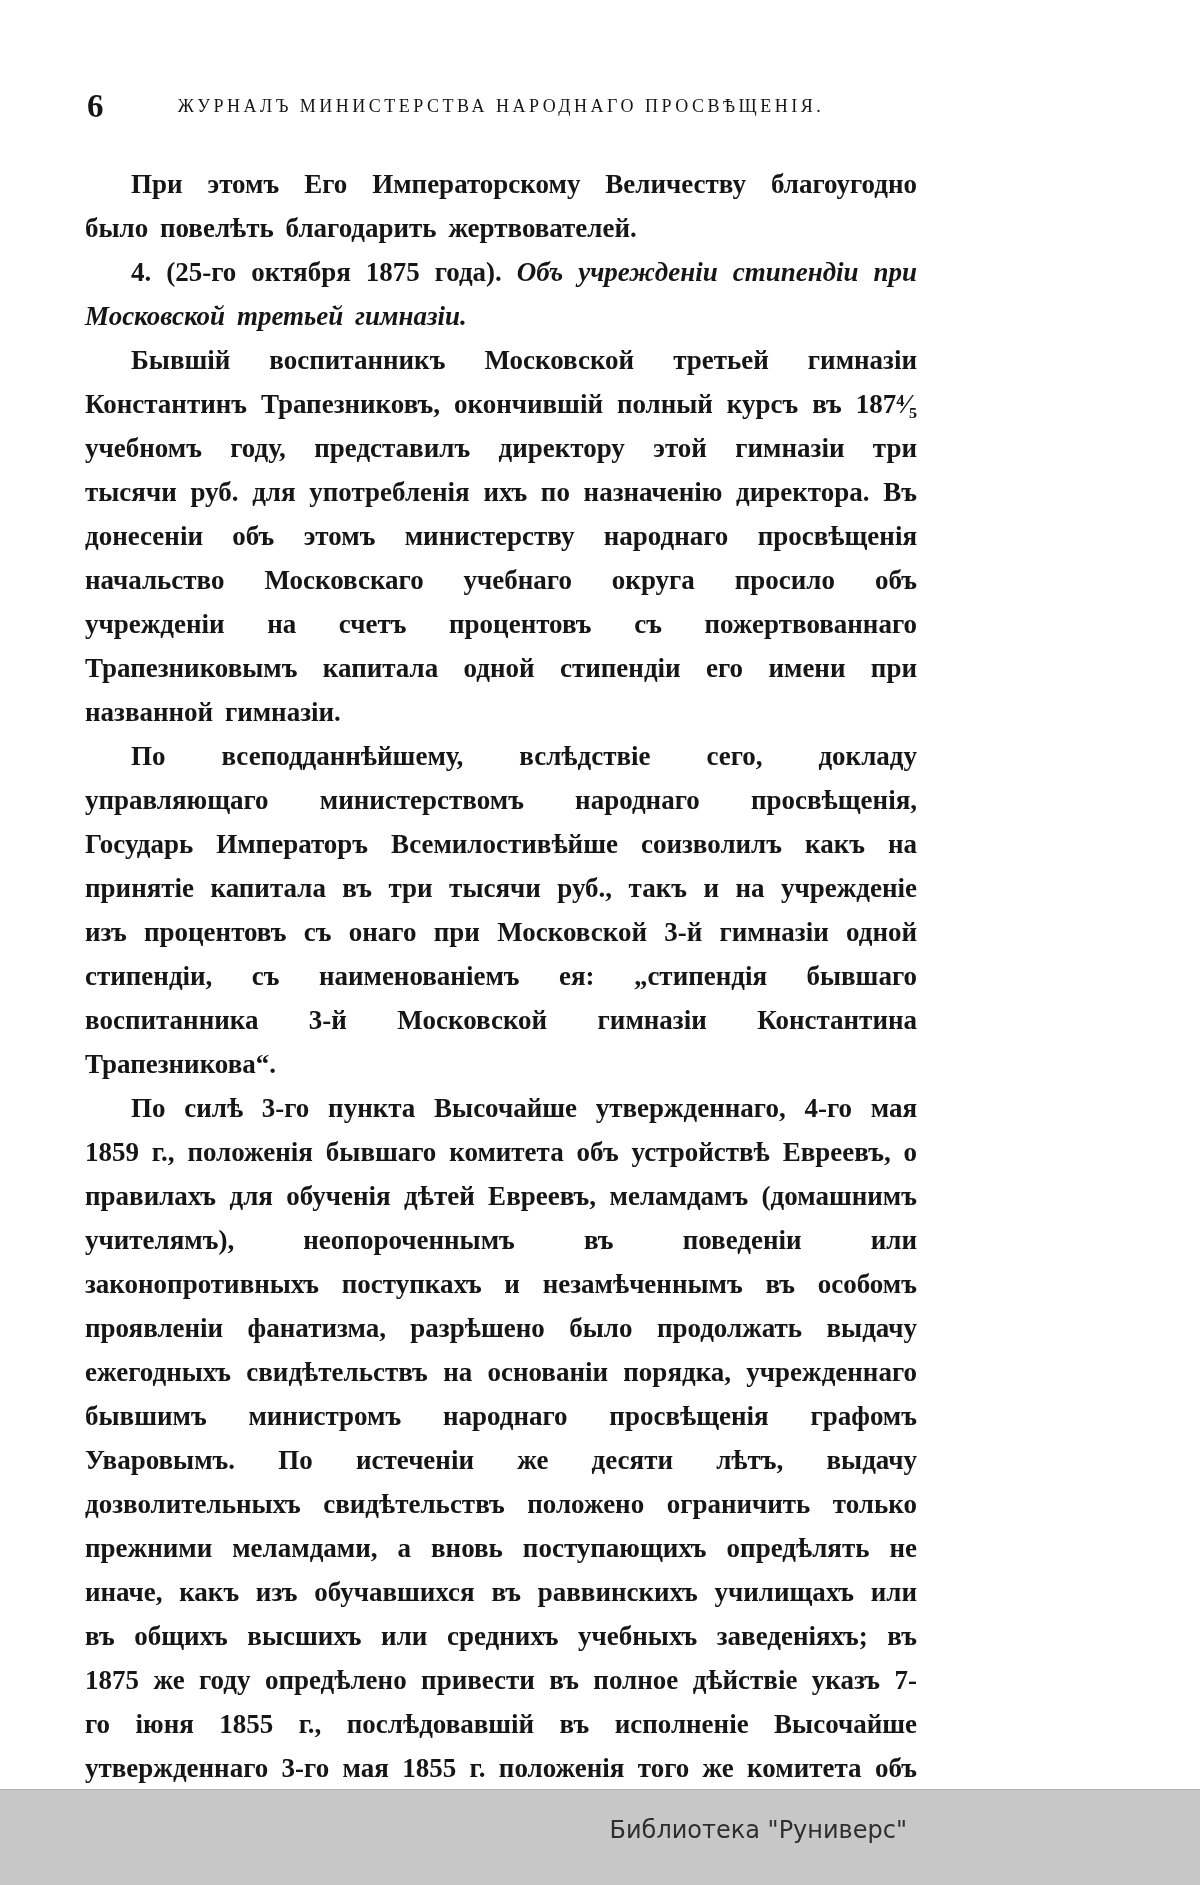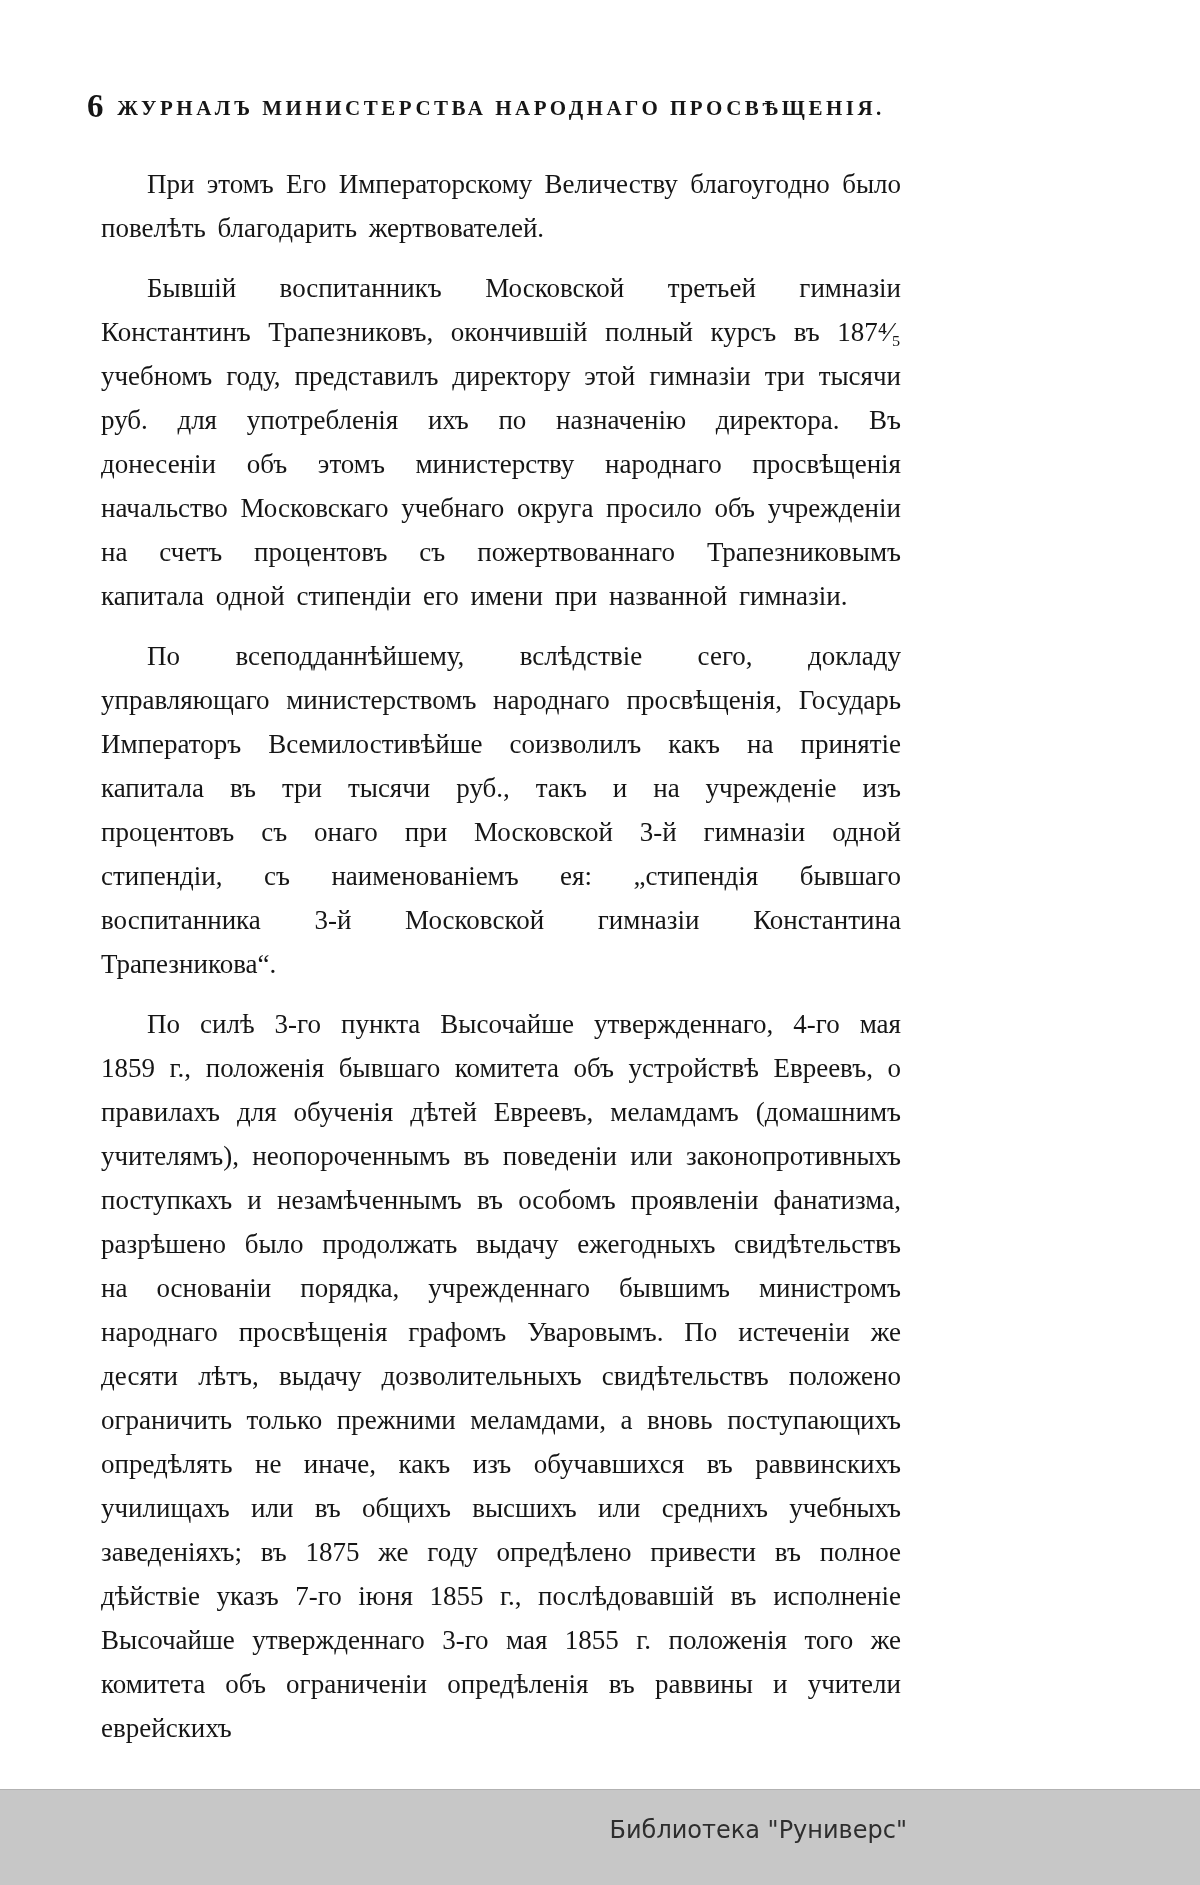--- a/index.html
+++ b/index.html
@@ -27,31 +27,31 @@
   }
   .page-number {
     position: absolute;
     left: 2px;
     top: -4px;
     font-size: 33px;
     font-weight: bold;
   }
   .journal-title {
     display: inline-block;
-    font-size: 21px;
-    font-weight: bold;
+    font-size: 18px;
+    font-weight: normal;
     letter-spacing: 3.5px;
     padding-top: 4px;
     white-space: nowrap;
   }
   p.body-para {
-    margin: 16px;
+    margin: 0;
     font-size: 27px;
     line-height: 44px;
-    font-weight: normal;
+    font-weight: bold;
     text-align: justify;
     text-indent: 46px;
     word-spacing: 5px;
   }
   p.section-heading {
     margin: 0;
     font-size: 27px;
     line-height: 44px;
     font-weight: bold;
     text-align: justify;
@@ -87,20 +87,21 @@
 
 <div class="scan-page">
 
   <div class="header-row">
     <span class="page-number">6</span>
     <span class="journal-title">ЖУРНАЛЪ МИНИСТЕРСТВА НАРОДНАГО ПРОСВѢЩЕНІЯ.</span>
   </div>
 
   <p class="body-para">При этомъ Его Императорскому Величеству благоугодно было повелѣть благодарить жертвователей.</p>
 
+  <p class="section-heading gap-large"><span>4. (25-го октября 1875 года).</span> <span class="italic-title">Объ учрежденіи стипендіи при Московской третьей гимназіи.</span></p>
 
   <p class="body-para gap-small">Бывшій воспитанникъ Московской третьей гимназіи Константинъ Трапезниковъ, окончившій полный курсъ въ 187⁴⁄₅ учебномъ году, представилъ директору этой гимназіи три тысячи руб. для употребленія ихъ по назначенію директора. Въ донесеніи объ этомъ министерству народнаго просвѣщенія начальство Московскаго учебнаго округа просило объ учрежденіи на счетъ процентовъ съ пожертвованнаго Трапезниковымъ капитала одной стипендіи его имени при названной гимназіи.</p>
 
   <p class="body-para">По всеподданнѣйшему, вслѣдствіе сего, докладу управляющаго министерствомъ народнаго просвѣщенія, Государь Императоръ Всемилостивѣйше соизволилъ какъ на принятіе капитала въ три тысячи руб., такъ и на учрежденіе изъ процентовъ съ онаго при Московской 3-й гимназіи одной стипендіи, съ наименованіемъ ея: „стипендія бывшаго воспитанника 3-й Московской гимназіи Константина Трапезникова“.</p>
 
 
   <p class="body-para gap-small">По силѣ 3-го пункта Высочайше утвержденнаго, 4-го мая 1859 г., положенія бывшаго комитета объ устройствѣ Евреевъ, о правилахъ для обученія дѣтей Евреевъ, меламдамъ (домашнимъ учителямъ), неопороченнымъ въ поведеніи или законопротивныхъ поступкахъ и незамѣченнымъ въ особомъ проявленіи фанатизма, разрѣшено было продолжать выдачу ежегодныхъ свидѣтельствъ на основаніи порядка, учрежденнаго бывшимъ министромъ народнаго просвѣщенія графомъ Уваровымъ. По истеченіи же десяти лѣтъ, выдачу дозволительныхъ свидѣтельствъ положено ограничить только прежними меламдами, а вновь поступающихъ опредѣлять не иначе, какъ изъ обучавшихся въ раввинскихъ училищахъ или въ общихъ высшихъ или среднихъ учебныхъ заведеніяхъ; въ 1875 же году опредѣлено привести въ полное дѣйствіе указъ 7-го іюня 1855 г., послѣдовавшій въ исполненіе Высочайше утвержденнаго 3-го мая 1855 г. положенія того же комитета объ ограниченіи опредѣленія въ раввины и учители еврейскихъ</p>
 
 </div>
 

